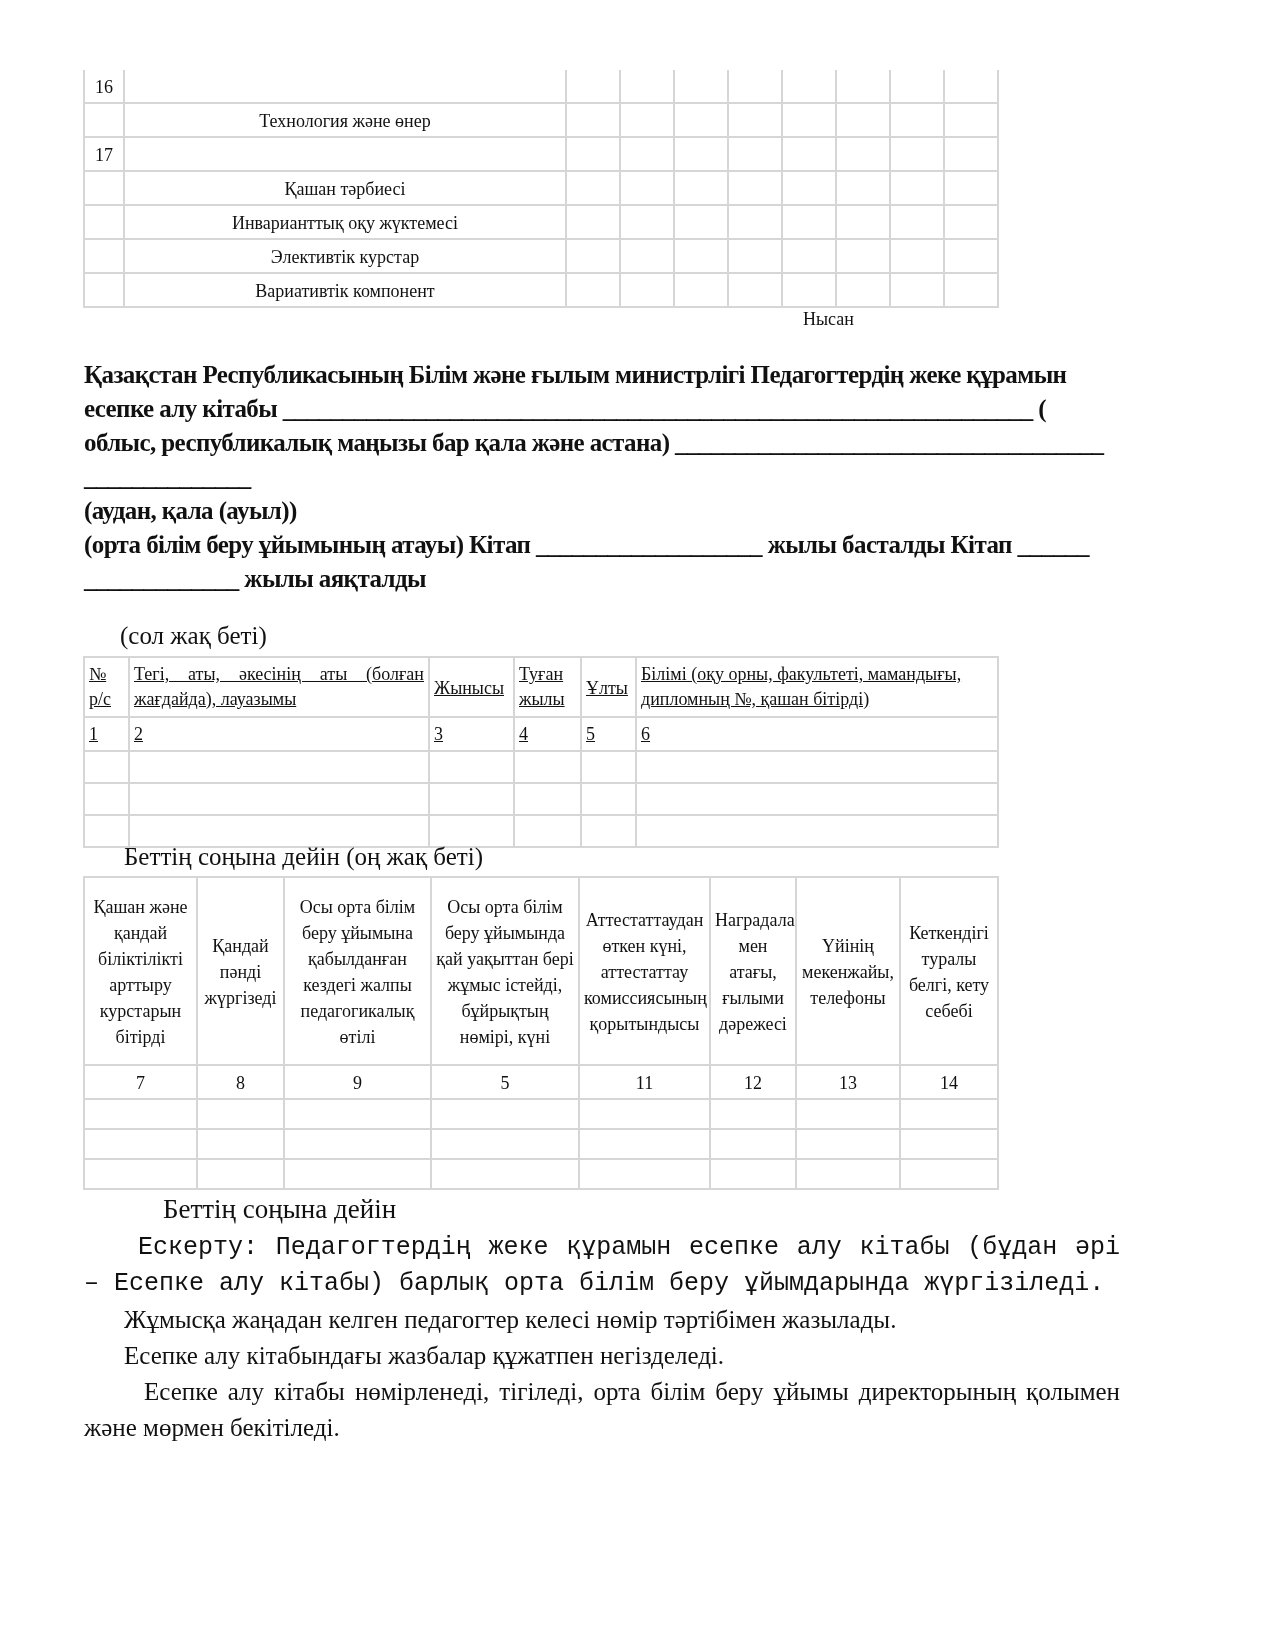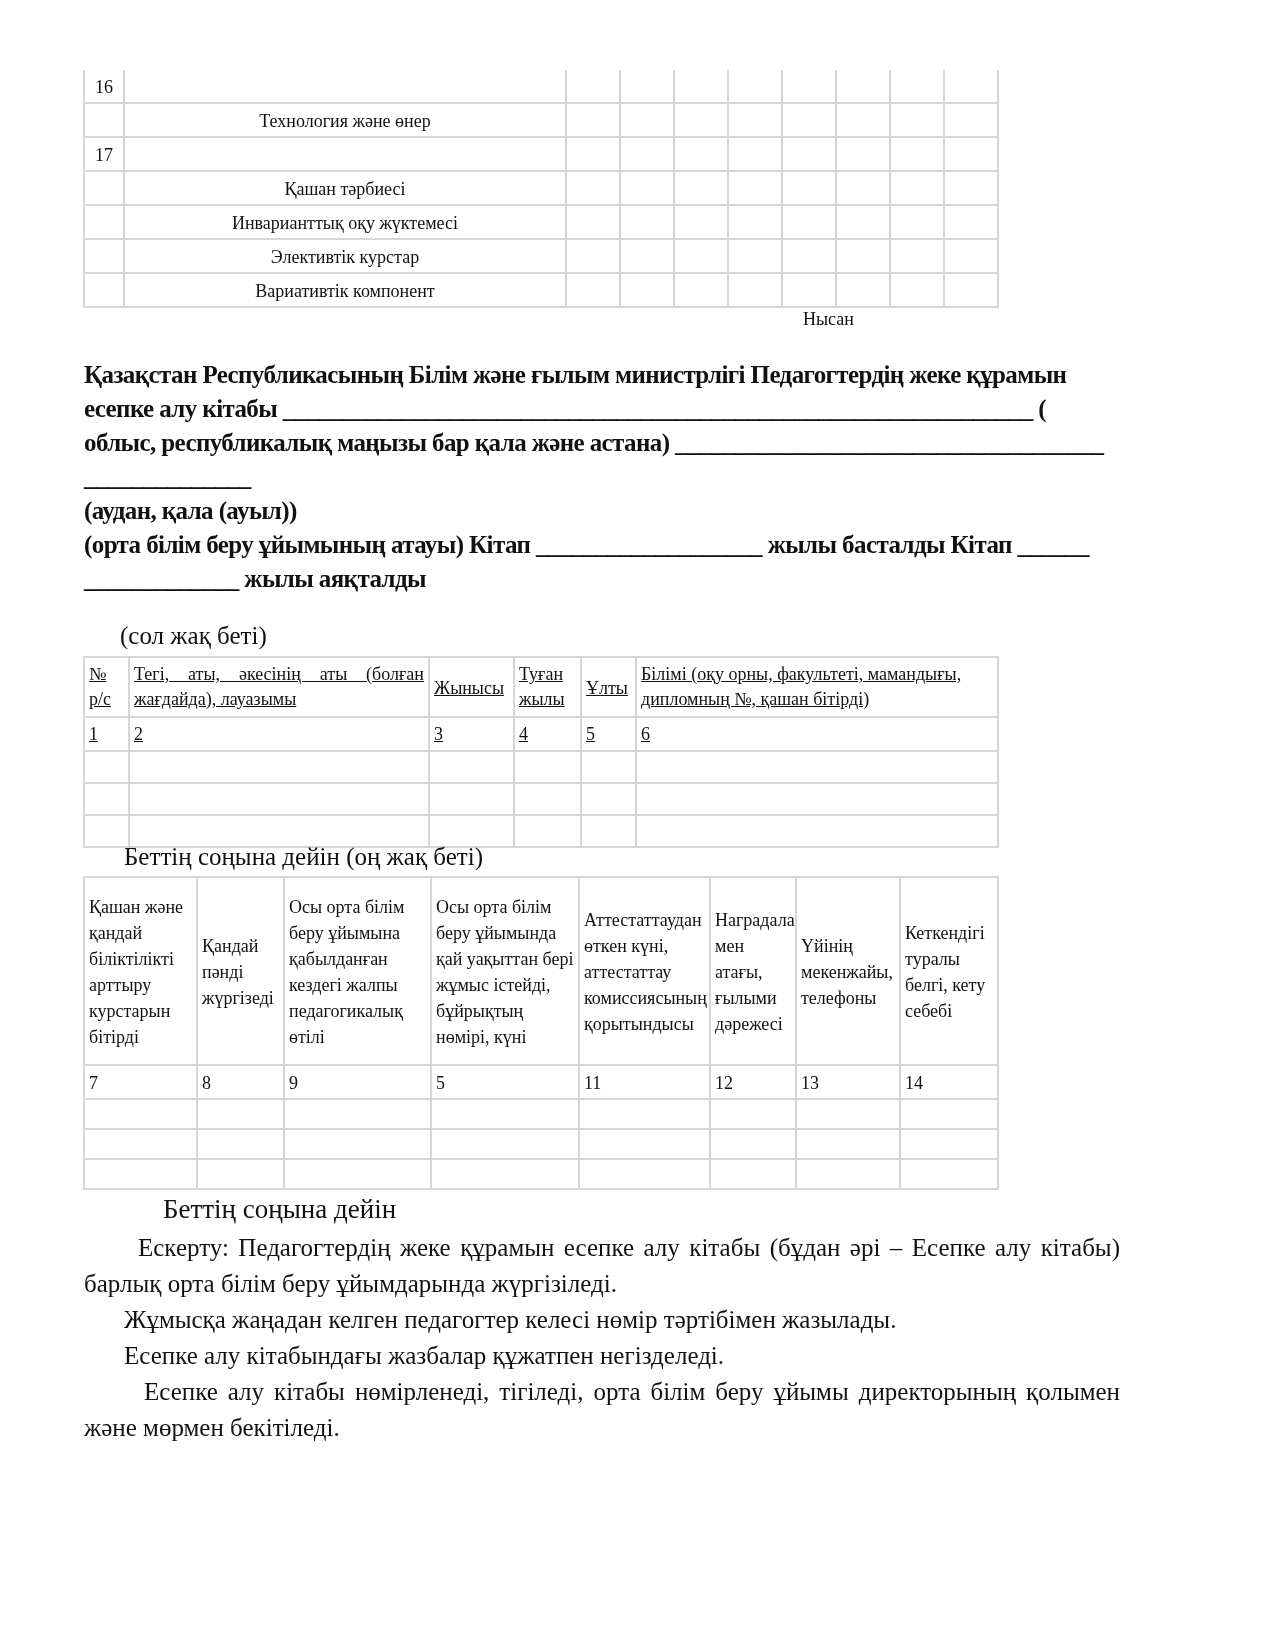--- a/index.html
+++ b/index.html
@@ -16,29 +16,29 @@
   .title div { white-space: nowrap; }
   .left-caption { left: 120px; top: 622px; font-size: 25px; }
   #t-left { left: 83px; top: 656px; width: 914px; text-decoration: underline; }
   #t-left td { font-size: 18px; line-height: 25px; padding: 4px 4px 2px 4px; }
   #t-left tr.hdr td { height: 52px; vertical-align: top; }
   #t-left tr.hdr td.mid { vertical-align: middle; }
   #t-left tr.num td { height: 26px; }
   #t-left tr.blank td { height: 24px; }
   .just { text-align: justify; text-align-last: justify; }
   .right-caption { left: 124px; top: 843px; font-size: 25px; }
-  #t-right { left: 83px; top: 876px; width: 914px; }
+  #t-right { left: 83px; top: 876px; width: 914px; text-align: center; }
   #t-right td { font-size: 18px; line-height: 26px; padding: 4px 4px 2px 4px; }
   #t-right tr.hdr td { height: 180px; vertical-align: middle; }
   #t-right tr.num td { height: 26px; }
   #t-right tr.blank td { height: 22px; }
   .end-caption { left: 124px; top: 1194px; font-size: 27px; margin-left: 39px; }
   .note { left: 84px; top: 1230px; width: 1036px; font-size: 25px; line-height: 36px; }
   .note p { margin: 0; }
-  .note .ind1 { text-indent: 54px; text-align: justify; }
+  .note .ind1 { text-indent: 54px; text-align: justify; font-family: Liberation Mono, monospace; }
   .note .ind2 { text-indent: 40px; }
   .note .ind3 { text-indent: 60px; text-align: justify; }
 </style>
 </head>
 <body>
 
 <table id="t-top">
   <colgroup>
     <col style="width:40px">
       <col style="width:442px">

